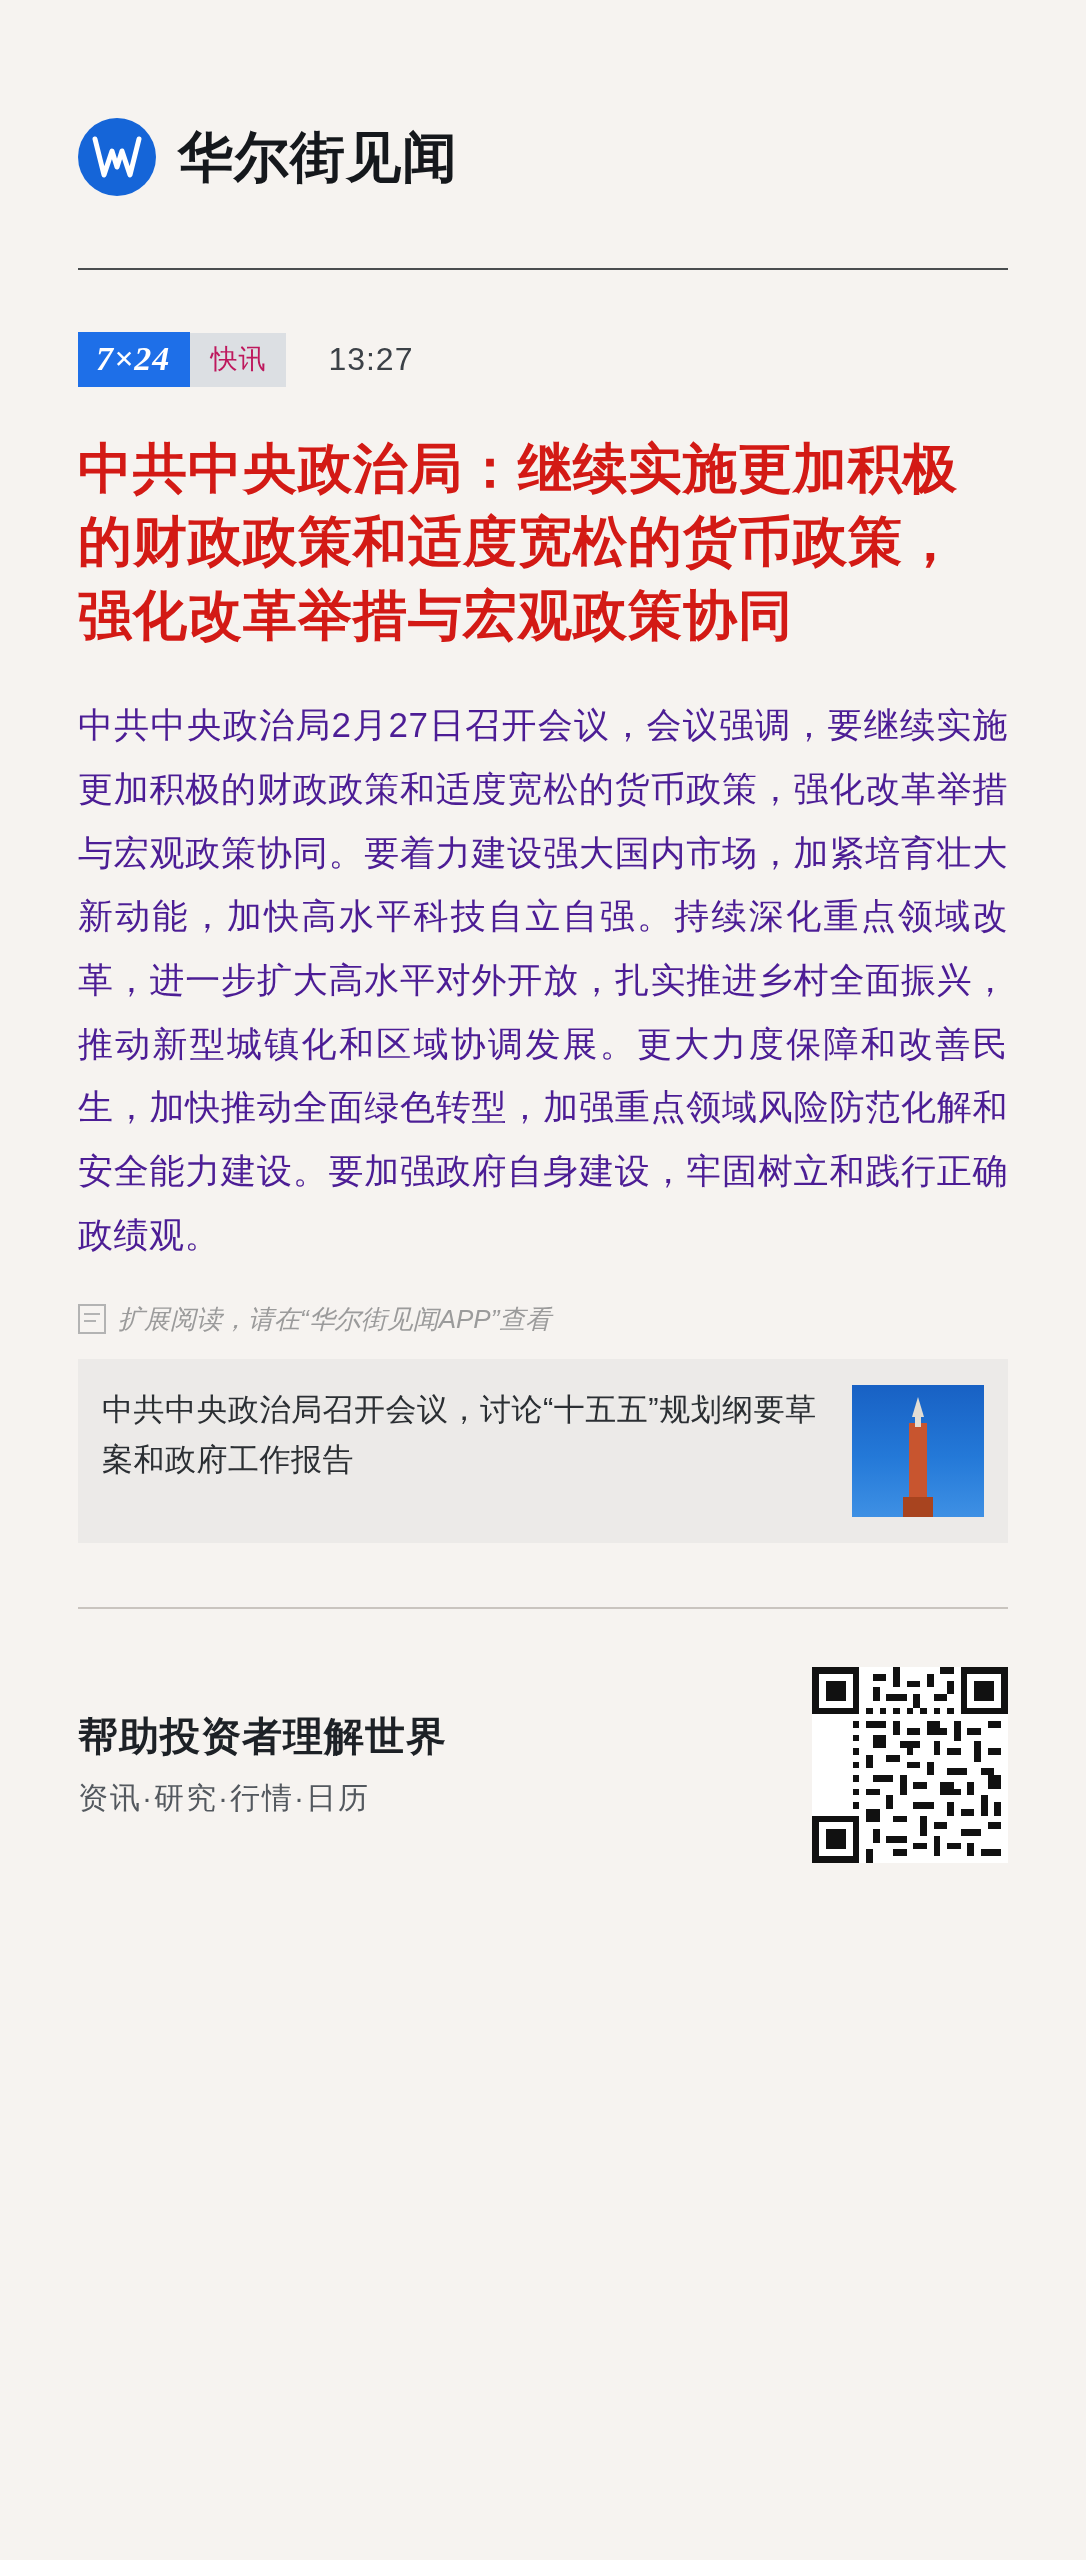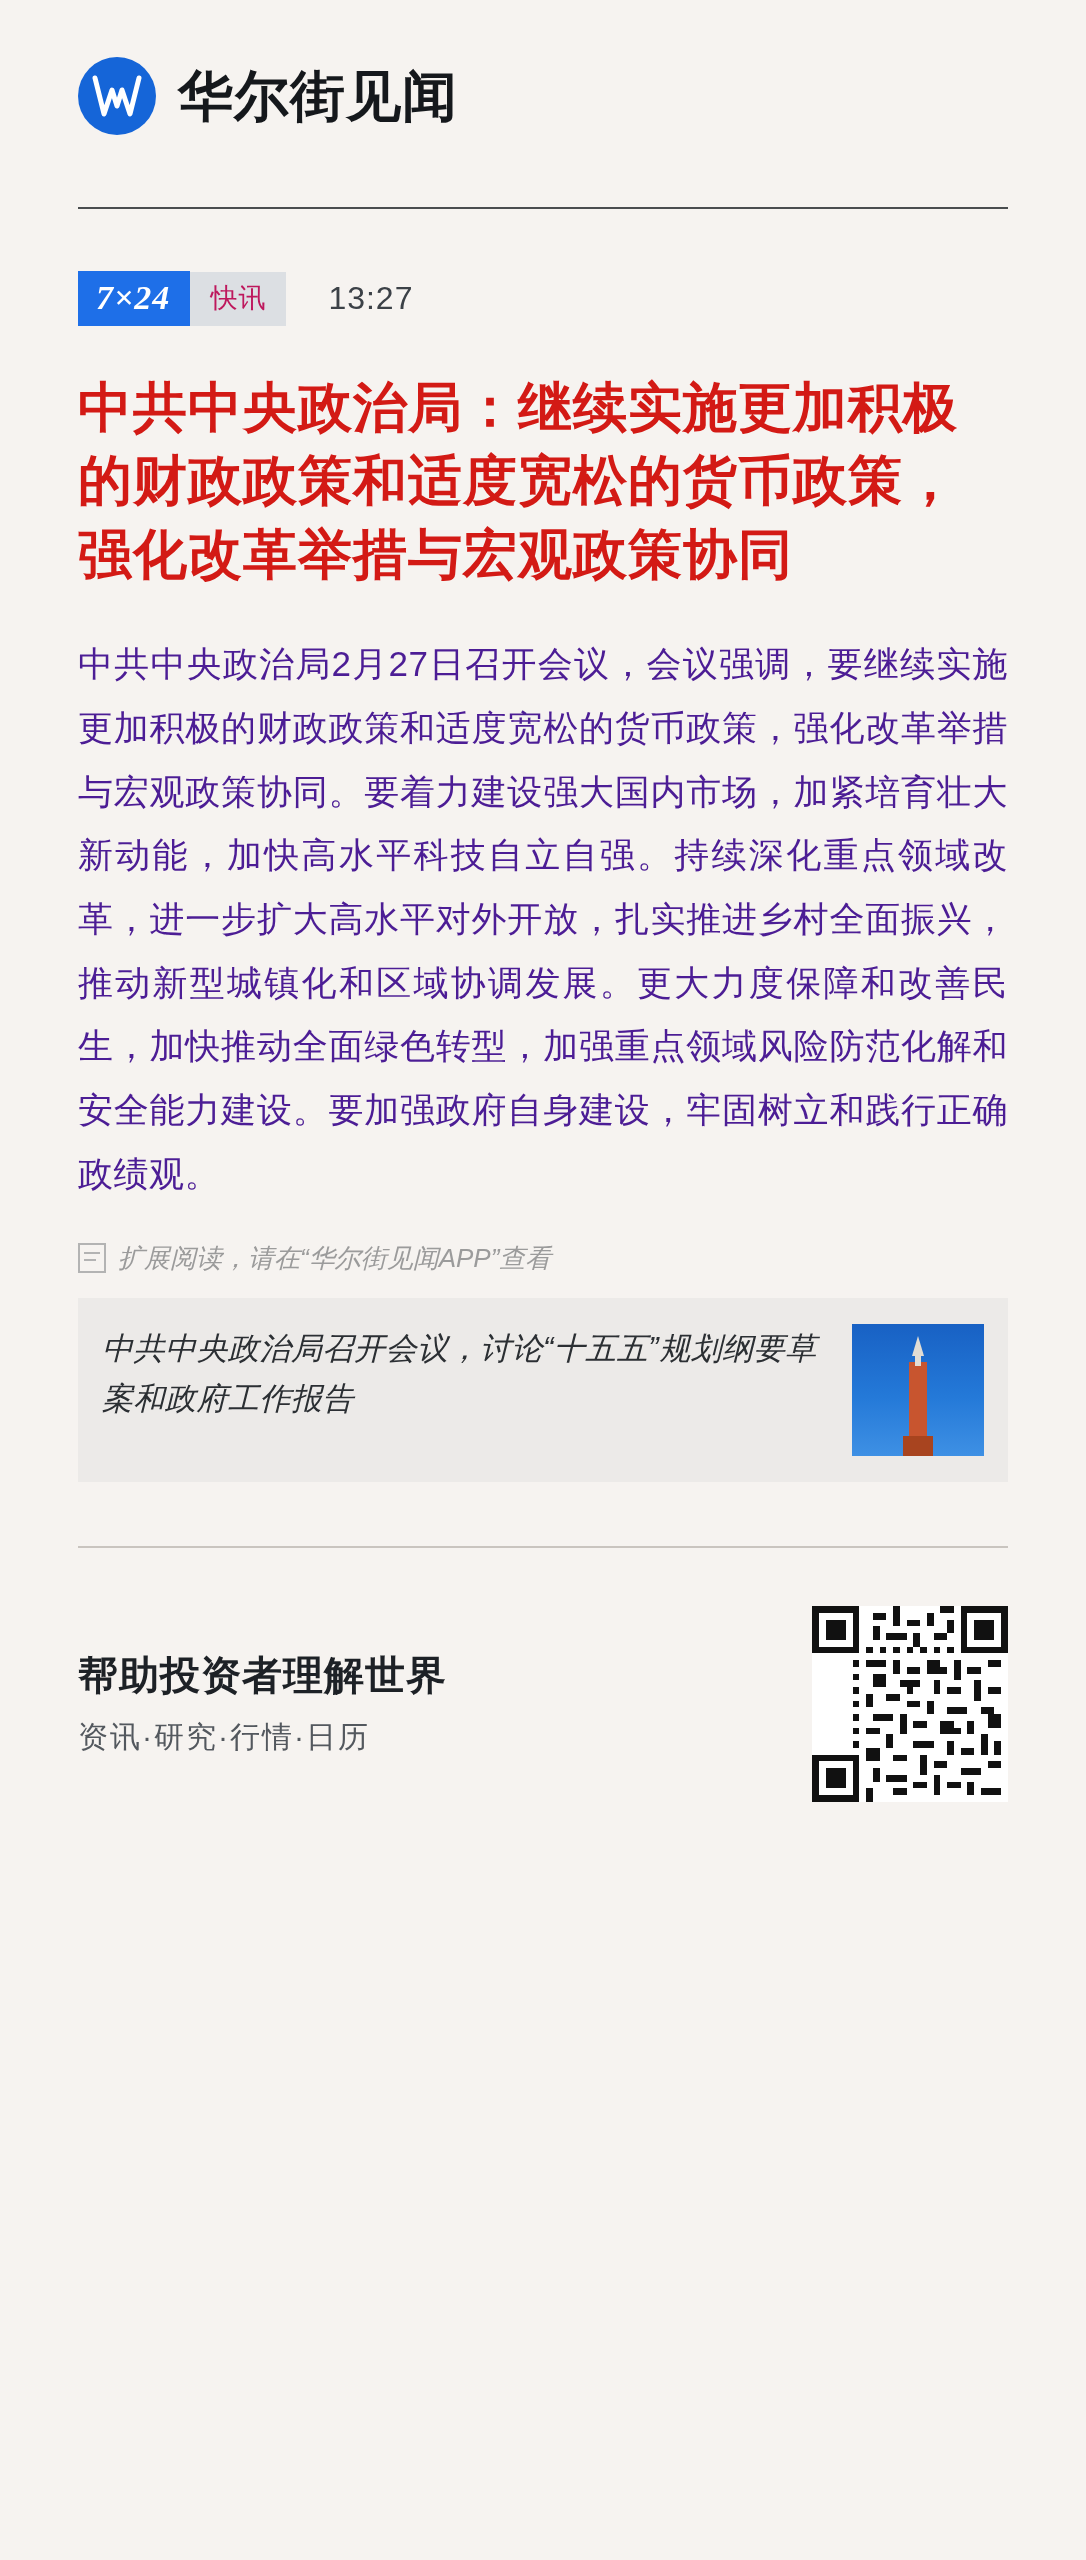--- a/index.html
+++ b/index.html
@@ -21,21 +21,21 @@
     box-sizing: border-box;
     padding: 0 78px;
     overflow: hidden;
   }
 
   
   .header {
     display: flex;
     align-items: flex-start;
     justify-content: space-between;
-    padding-top: 57px;
+    padding-top: 118px;
   }
   .brand {
     display: flex;
     align-items: center;
     gap: 22px;
   }
   .logo-circle {
     width: 78px;
     height: 78px;
     border-radius: 50%;
@@ -173,21 +173,20 @@
   }
 
   
   .rel-card {
     margin-top: 22px;
     background: #eceae8;
     display: flex;
     align-items: stretch;
     padding: 26px 24px;
     gap: 20px;
-    font-style: italic;
   }
   .rel-title {
     color: #2b2f33;
     font-size: 31px;
     line-height: 1.62;
     flex: 1 1 auto;
     letter-spacing: .5px;
   }
   .rel-thumb {
     width: 132px;

